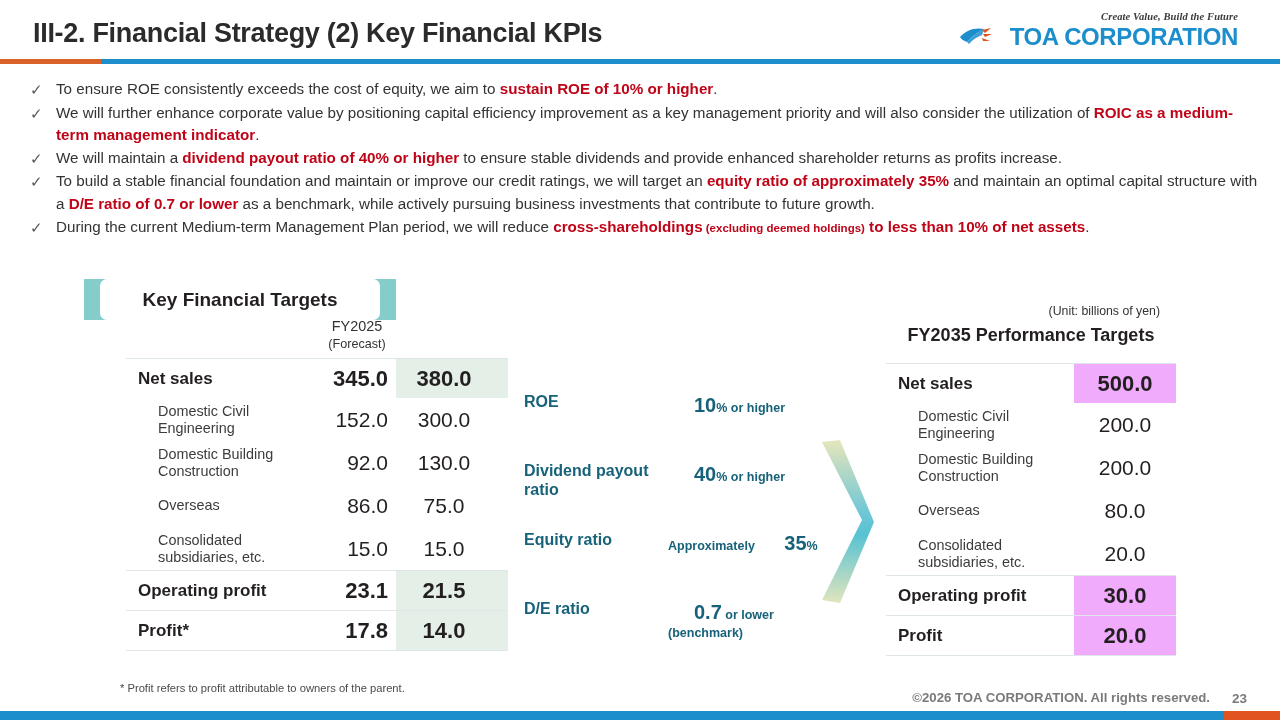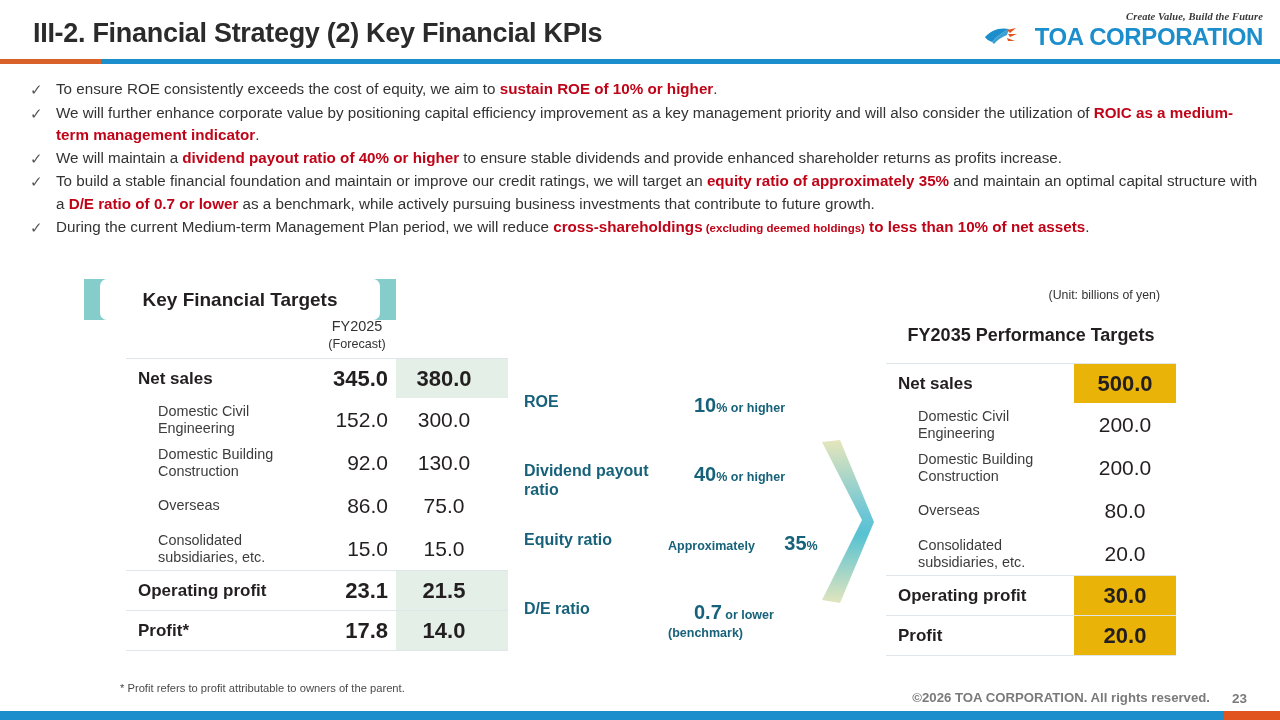--- a/index.html
+++ b/index.html
@@ -22,21 +22,21 @@
     letter-spacing: -0.3px; white-space: nowrap;
   }
   .rule-orange {
     position: absolute; left: 0; top: 59px; width: 101px; height: 5px;
     background: #d9622b;
   }
   .rule-blue {
     position: absolute; left: 101px; top: 59px; width: 1179px; height: 5px;
     background: #1b8ecb;
   }
-  .logo-block { position: absolute; right: 17px; top: 11px; text-align: right; }
+  .logo-block { position: absolute; right: 42px; top: 11px; text-align: right; }
   .logo-tag {
     font-family: "Liberation Serif", serif;
     font-style: italic; font-weight: bold;
     font-size: 10.5px; color: #3a3a3a; letter-spacing: 0.1px;
     margin-bottom: 2px;
   }
   .logo-row { display: flex; align-items: center; justify-content: flex-end; gap: 12px; }
   .logo-mark { width: 40px; height: 25px; display: block; }
   .logo-word {
     font-size: 24px; font-weight: bold; color: #1b8ecb;
@@ -110,32 +110,32 @@
   .kpi-val { position: absolute; left: 144px; top: 2px; color: #17627a; white-space: nowrap; }
   .kpi-big { font-size: 20px; font-weight: bold; margin-left: 26px; }
   .kpi-small { font-size: 12.5px; font-weight: bold; }
   .kpi-note { font-size: 12.5px; font-weight: bold; display: block; margin-top: 2px; }
 
   
   .chevron { position: absolute; left: 818px; top: 440px; width: 60px; height: 165px; }
 
   
   .unit-note {
-    position: absolute; right: 120px; top: 288px;
+    position: absolute; right: 120px; top: 304px;
     font-size: 12.3px; color: #333;
   }
   .rtitle {
     position: absolute; left: 886px; top: 325px; width: 290px; text-align: center;
     font-size: 18px; font-weight: bold; color: #231f20;
   }
   .rtable { position: absolute; left: 886px; top: 363px; width: 290px; }
   .rt-row { display: flex; align-items: center; position: relative; }
   .rt-label { flex: 1 1 auto; padding-left: 12px; }
   .rt-val { flex: 0 0 102px; text-align: center; }
-  .rshade { background: #eab308; }
+  .rshade { background: #f0abfc; }
   .rt-main { height: 39px; }
   .rt-main .rt-label { font-size: 17px; font-weight: bold; color: #231f20; }
   .rt-main .rt-val { font-size: 22px; font-weight: bold; color: #231f20; }
   .rt-sub { height: 43px; }
   .rt-sub .rt-label { font-size: 14.4px; color: #3c3c3c; padding-left: 32px; line-height: 17px; }
   .rt-sub .rt-val { font-size: 21px; color: #231f20; }
 
   
   .footnote {
     position: absolute; left: 120px; top: 682px;

